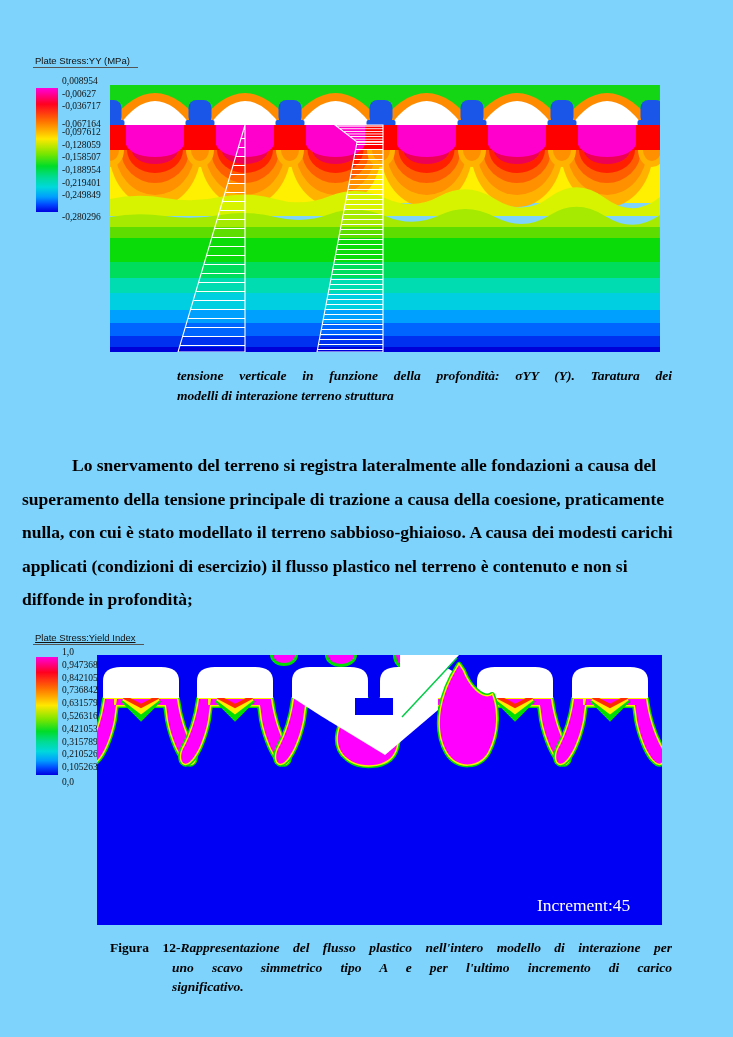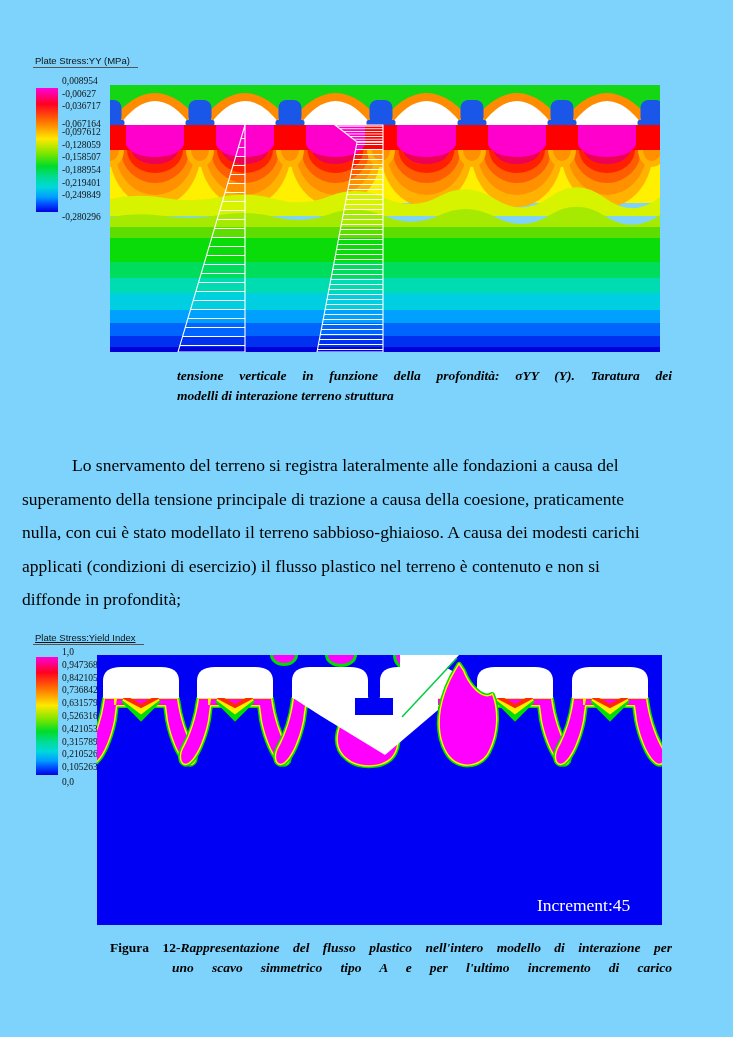--- a/index.html
+++ b/index.html
@@ -18,21 +18,21 @@
   #fig11svg{left:110px;top:85px;}
   #fig12svg{left:97px;top:655px;}
   .caption{position:absolute;font-size:13.5px;font-weight:bold;}
   .cap-line{height:19.5px;line-height:19.5px;overflow:hidden;text-align:justify;}
   .cap-just::after{content:"";display:inline-block;width:100%;}
   .cap-text{font-style:italic;}
   #caption11{left:120px;top:366px;width:552px;}
   #caption11 .cap-indent{padding-left:57px;}
   #caption12{left:110px;top:938px;width:562px;}
   #caption12 .cap-indent{padding-left:62px;}
-  .body-par{position:absolute;left:22px;top:449px;width:678px;font-size:17.5px;}
+  .body-par{position:absolute;left:22px;top:449px;width:678px;font-size:17.5px;font-weight:bold;}
   .par-line{height:33.6px;line-height:33.6px;overflow:hidden;text-align:justify;white-space:nowrap;}
   .par-just::after{content:"";display:inline-block;width:100%;}
   #pline1{padding-left:50px;}
 </style>
 </head>
 <body>
 
 <div class="page">
 
   <div class="legend-title" id="lt11" style="left:33px;top:55px;">Plate Stress:YY  (MPa)</div>
@@ -273,15 +273,16 @@
       <polygon points="303,0 362,0 303,64" fill="#ffffff"></polygon>
       <line x1="305" y1="62" x2="360" y2="3" stroke="#00cc44" stroke-width="1.5"></line>
     </g>
 
     <text x="440" y="256" fill="#ffffff" font-size="17.5" font-family="Liberation Serif, serif">Increment:45</text>
   </svg>
 
   <div class="caption" id="caption12">
     <div class="cap-line cap-just"><span>Figura 12-</span><span class="cap-text">Rappresentazione del flusso plastico nell'intero modello di interazione per</span></div>
     <div class="cap-line cap-just cap-indent"><span class="cap-text">uno scavo simmetrico tipo A e per l'ultimo incremento di carico</span></div>
+    <div class="cap-line cap-indent"><span class="cap-text">significativo.</span></div>
   </div>
 
 </div>
 
 </body></html>

